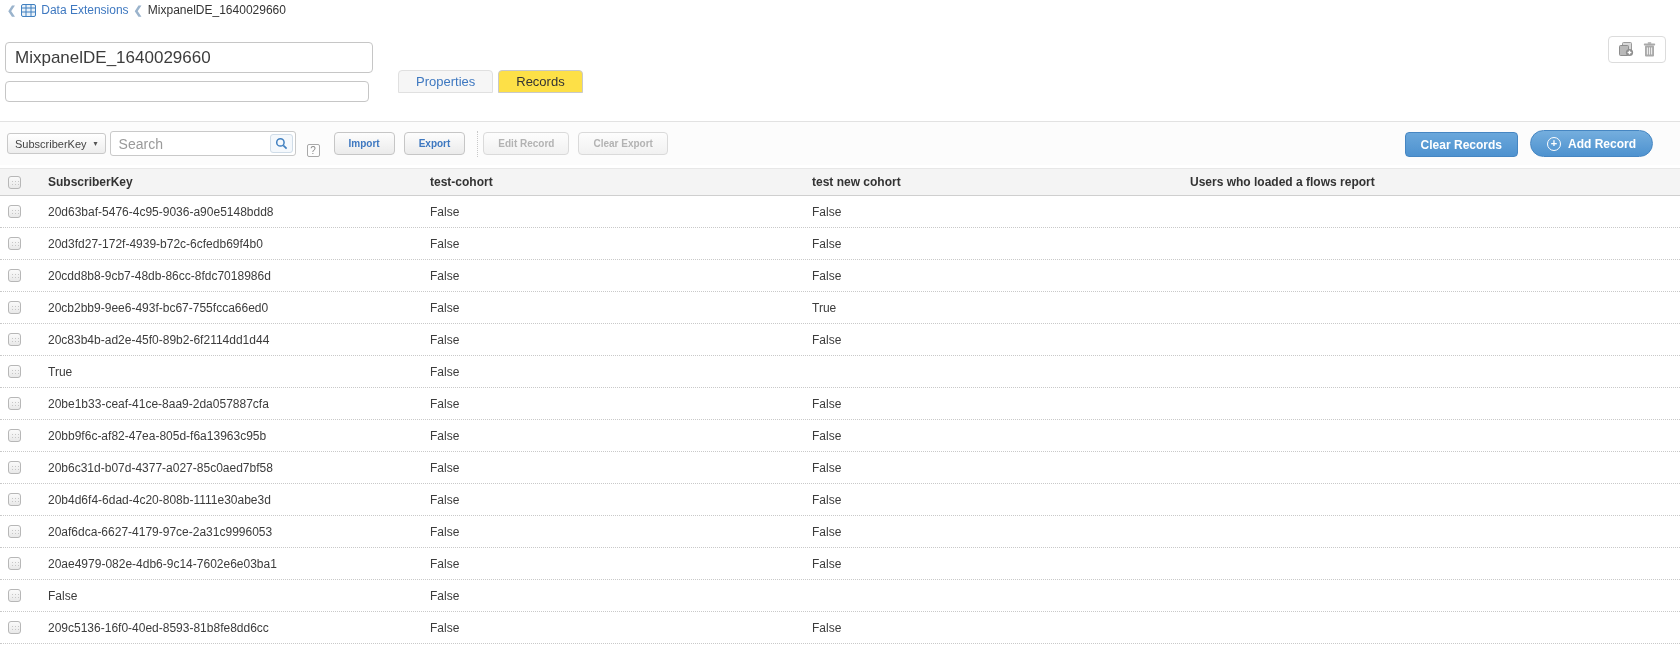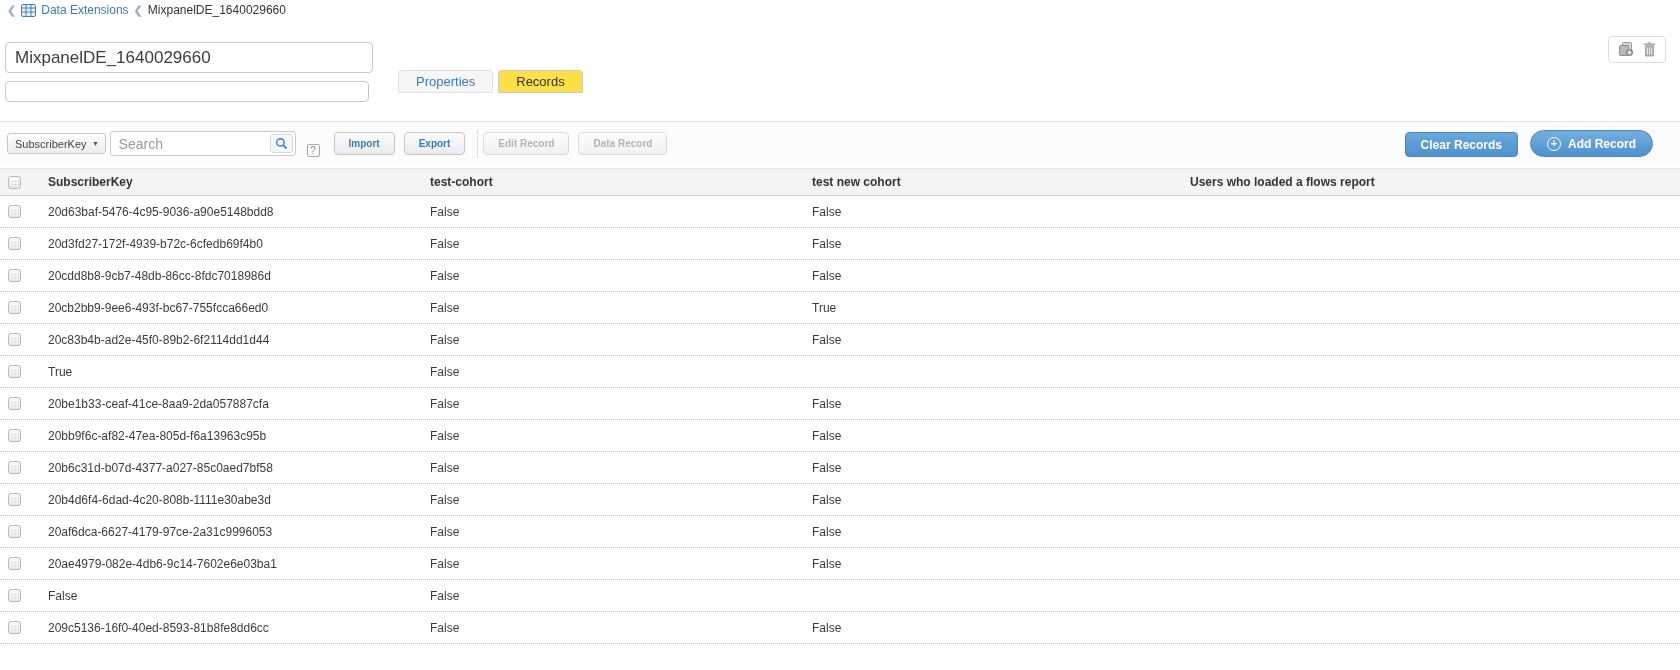--- a/index.html
+++ b/index.html
@@ -179,21 +179,21 @@
             <line x1="8.3" y1="8.3" x2="11.6" y2="11.6" stroke="#4180c0" stroke-width="1.7"></line>
           </svg>
       </span>
     </span>
   </div>
   <div class="help-box">?</div>
   <button class="btn tool-gap">Import</button>
   <button class="btn tool-gap-sm">Export</button>
   <span class="v-divider"></span>
   <button class="btn disabled">Edit Record</button>
-  <button class="btn disabled tool-gap-sm">Data Record</button>
+  <button class="btn disabled tool-gap-sm">Clear Export</button>
   <div class="toolbar-right">
     <button class="btn-blue">Clear Records</button>
     <button class="btn-blue btn-pill">
       <span class="plus-circle">+</span>
       <span>Add Record</span>
     </button>
   </div>
 </div>
 
 <div class="records-table">

